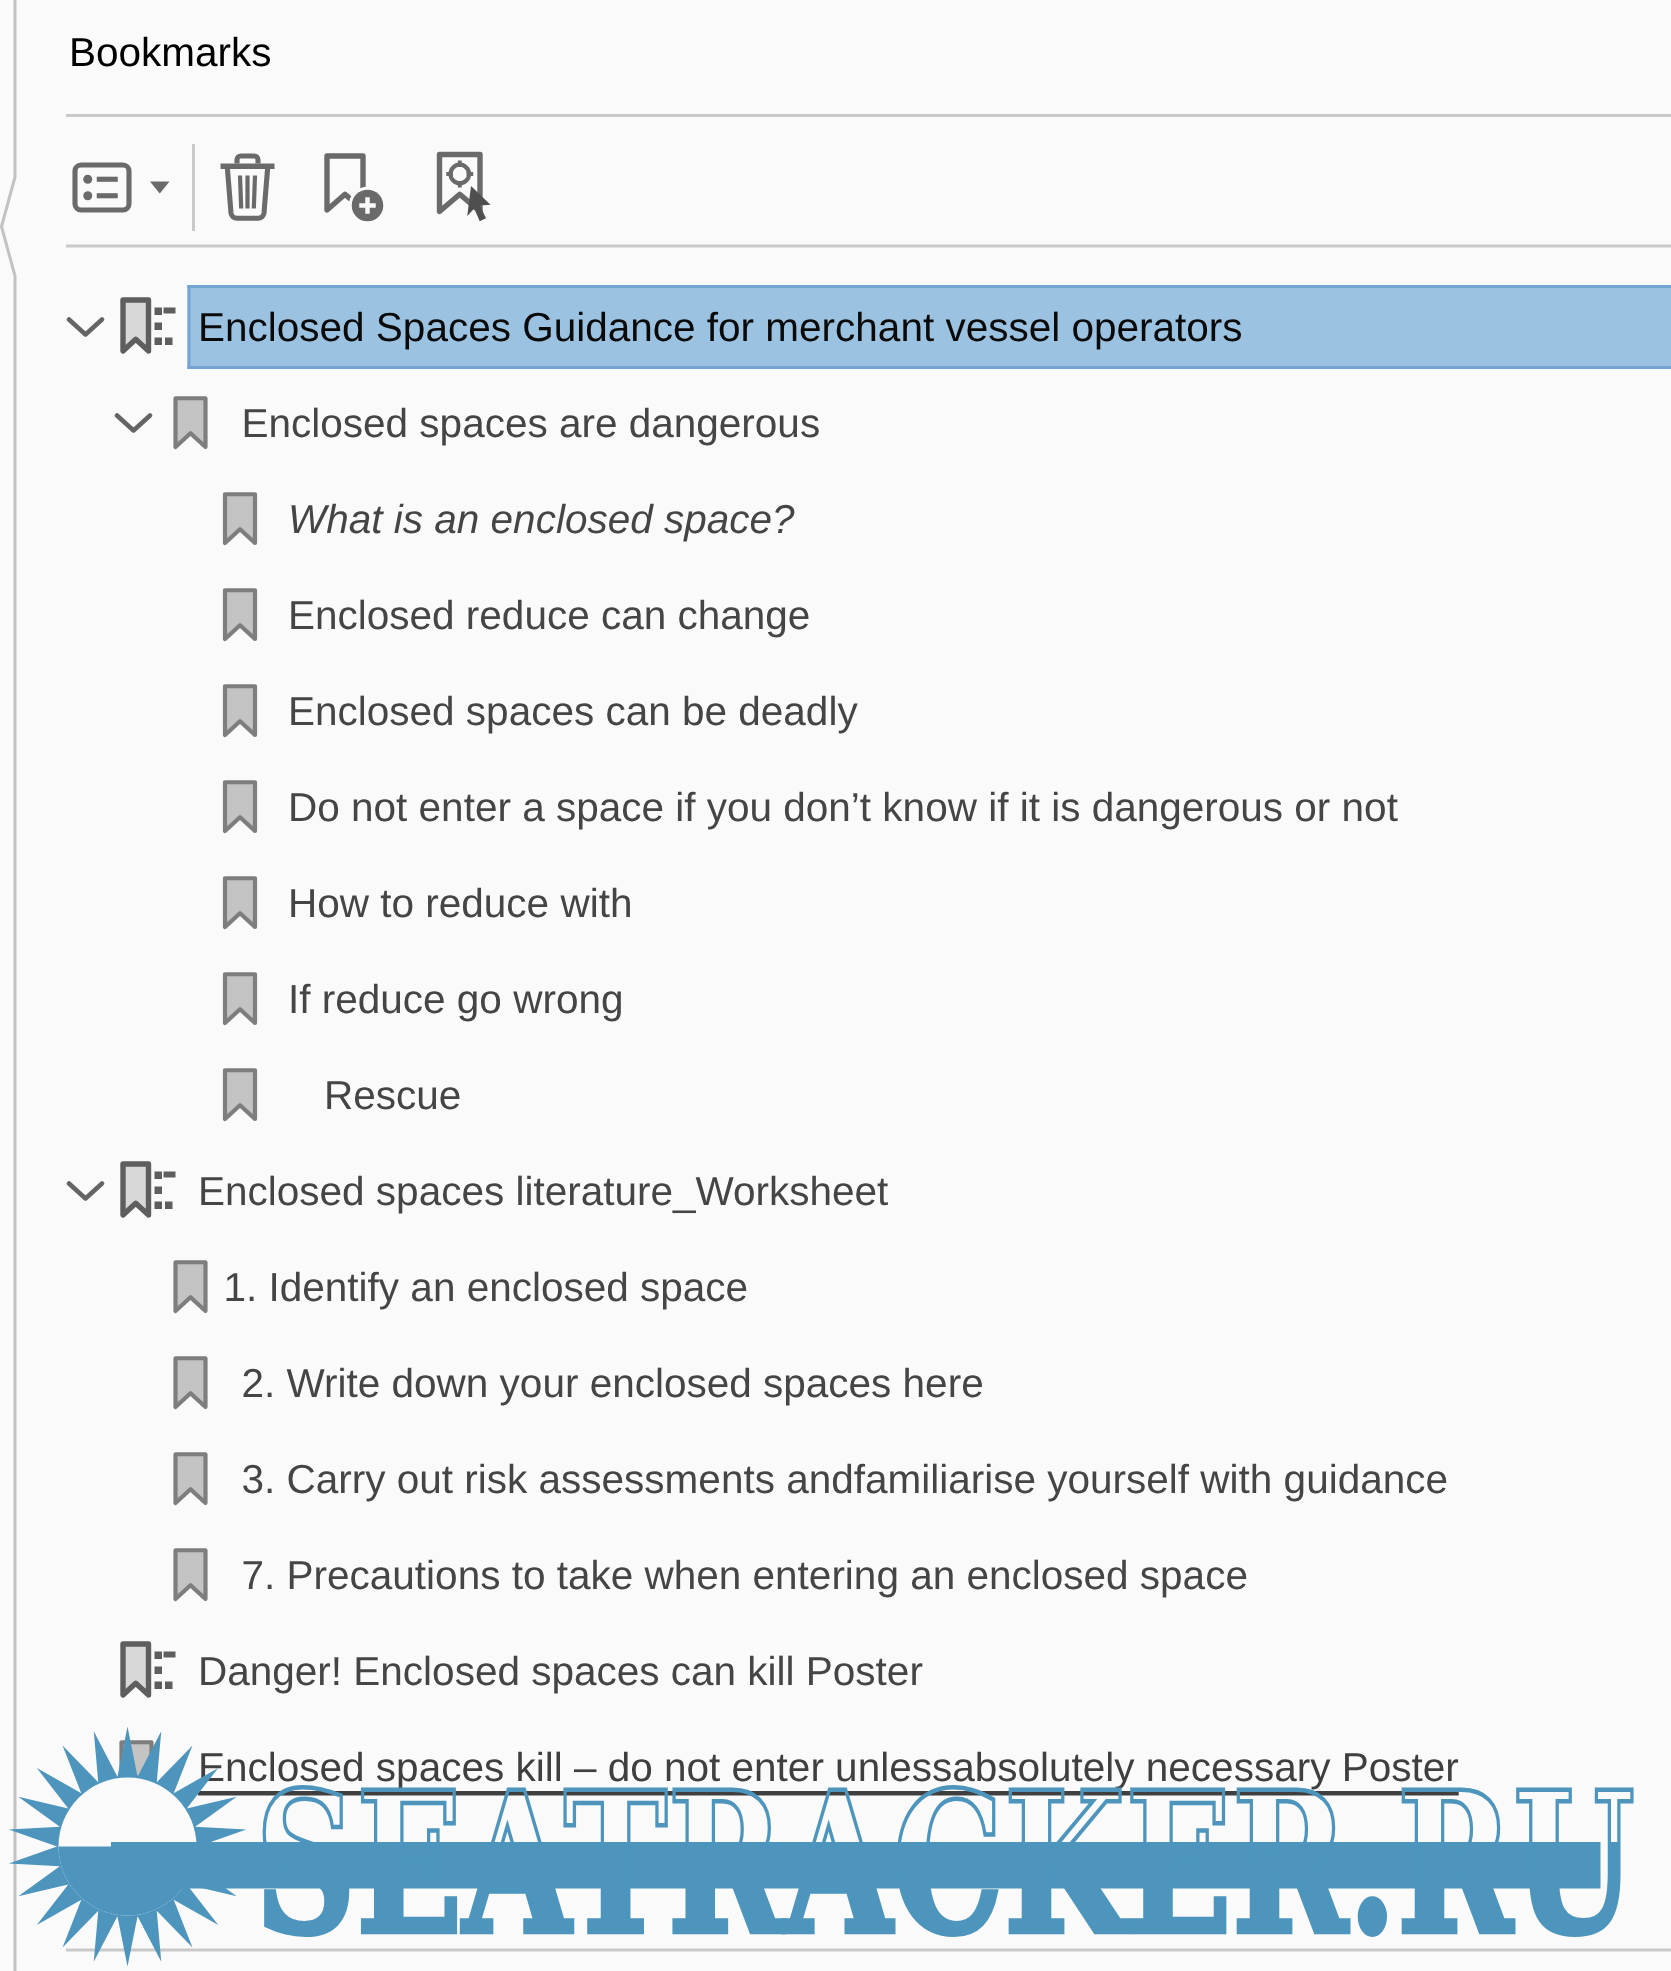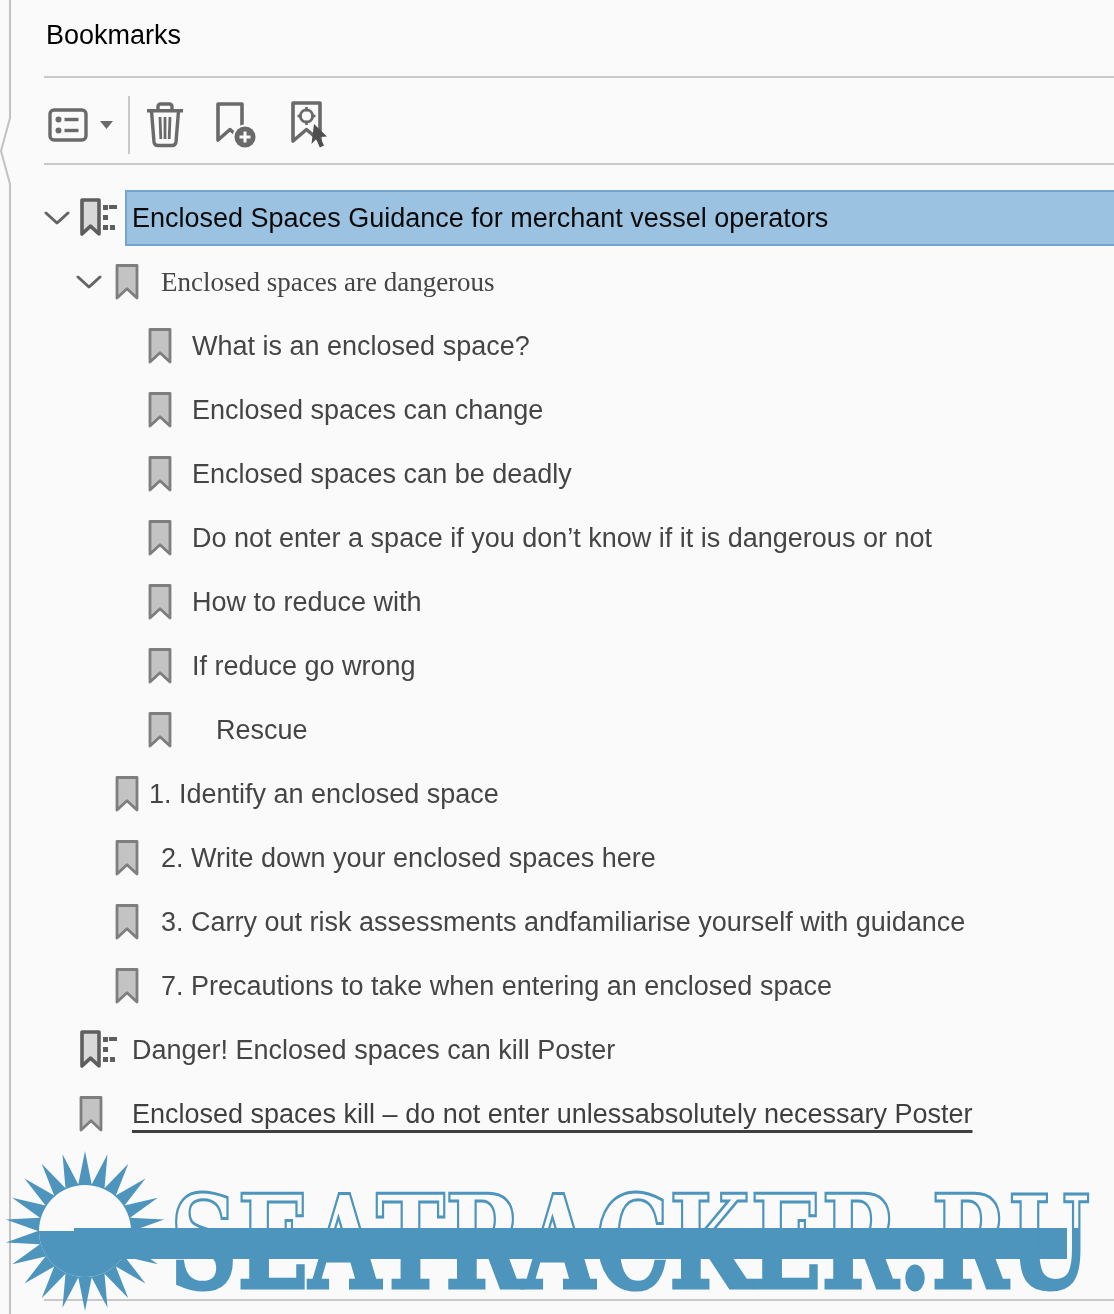--- a/index.html
+++ b/index.html
@@ -125,33 +125,33 @@
           </svg></span>
         <span class="lbl" style="left: 132px;">Enclosed Spaces Guidance for merchant vessel operators</span>
       </div>
       <div class="row">
         <span class="chev" style="left: 76px;"><svg width="26" height="16" viewBox="0 0 26 16">
             <path d="M2,3 L13,13 L24,3" fill="none" stroke="#646464" stroke-width="3" stroke-linecap="round" stroke-linejoin="round"></path>
           </svg></span>
         <span class="ricon" style="left: 114px;"><svg width="26" height="38" viewBox="0 0 26 38">
             <path d="M3,2.5 h20 v32.5 l-10,-9.2 l-10,9.2 z" fill="#c3c3c3" stroke="#7e7e7e" stroke-width="2.8" stroke-linejoin="round"></path>
           </svg></span>
-        <span class="lbl" style="left: 161px; font-family: Liberation Serif, serif;">Enclosed spaces are dangerous</span>
-      </div>
-      <div class="row">
-        <span class="ricon" style="left: 147px;"><svg width="26" height="38" viewBox="0 0 26 38">
-            <path d="M3,2.5 h20 v32.5 l-10,-9.2 l-10,9.2 z" fill="#c3c3c3" stroke="#7e7e7e" stroke-width="2.8" stroke-linejoin="round"></path>
-          </svg></span>
-        <span class="lbl" style="left: 192px;">What is an enclosed space?</span>
-      </div>
-      <div class="row">
-        <span class="ricon" style="left: 147px;"><svg width="26" height="38" viewBox="0 0 26 38">
-            <path d="M3,2.5 h20 v32.5 l-10,-9.2 l-10,9.2 z" fill="#c3c3c3" stroke="#7e7e7e" stroke-width="2.8" stroke-linejoin="round"></path>
-          </svg></span>
-        <span class="lbl" style="left: 192px;">Enclosed spaces can change</span>
+        <span class="lbl" style="left: 161px;">Enclosed spaces are dangerous</span>
+      </div>
+      <div class="row">
+        <span class="ricon" style="left: 147px;"><svg width="26" height="38" viewBox="0 0 26 38">
+            <path d="M3,2.5 h20 v32.5 l-10,-9.2 l-10,9.2 z" fill="#c3c3c3" stroke="#7e7e7e" stroke-width="2.8" stroke-linejoin="round"></path>
+          </svg></span>
+        <span class="lbl" style="left: 192px; font-style: italic;">What is an enclosed space?</span>
+      </div>
+      <div class="row">
+        <span class="ricon" style="left: 147px;"><svg width="26" height="38" viewBox="0 0 26 38">
+            <path d="M3,2.5 h20 v32.5 l-10,-9.2 l-10,9.2 z" fill="#c3c3c3" stroke="#7e7e7e" stroke-width="2.8" stroke-linejoin="round"></path>
+          </svg></span>
+        <span class="lbl" style="left: 192px;">Enclosed reduce can change</span>
       </div>
       <div class="row">
         <span class="ricon" style="left: 147px;"><svg width="26" height="38" viewBox="0 0 26 38">
             <path d="M3,2.5 h20 v32.5 l-10,-9.2 l-10,9.2 z" fill="#c3c3c3" stroke="#7e7e7e" stroke-width="2.8" stroke-linejoin="round"></path>
           </svg></span>
         <span class="lbl" style="left: 192px;">Enclosed spaces can be deadly</span>
       </div>
       <div class="row">
         <span class="ricon" style="left: 147px;"><svg width="26" height="38" viewBox="0 0 26 38">
             <path d="M3,2.5 h20 v32.5 l-10,-9.2 l-10,9.2 z" fill="#c3c3c3" stroke="#7e7e7e" stroke-width="2.8" stroke-linejoin="round"></path>
@@ -168,20 +168,34 @@
         <span class="ricon" style="left: 147px;"><svg width="26" height="38" viewBox="0 0 26 38">
             <path d="M3,2.5 h20 v32.5 l-10,-9.2 l-10,9.2 z" fill="#c3c3c3" stroke="#7e7e7e" stroke-width="2.8" stroke-linejoin="round"></path>
           </svg></span>
         <span class="lbl" style="left: 192px;">If reduce go wrong</span>
       </div>
       <div class="row">
         <span class="ricon" style="left: 147px;"><svg width="26" height="38" viewBox="0 0 26 38">
             <path d="M3,2.5 h20 v32.5 l-10,-9.2 l-10,9.2 z" fill="#c3c3c3" stroke="#7e7e7e" stroke-width="2.8" stroke-linejoin="round"></path>
           </svg></span>
         <span class="lbl" style="left: 192px; margin-left: 24px;">Rescue</span>
+      </div>
+      <div class="row">
+        <span class="chev" style="left: 44px;"><svg width="26" height="16" viewBox="0 0 26 16">
+            <path d="M2,3 L13,13 L24,3" fill="none" stroke="#646464" stroke-width="3" stroke-linecap="round" stroke-linejoin="round"></path>
+          </svg></span>
+        <span class="ricon" style="left: 78px;"><svg width="40" height="42" viewBox="0 0 40 42">
+            <path d="M4,3 h17 v34 l-8.5,-7.8 l-8.5,7.8 z" fill="#d8d8d8" stroke="#5e5e5e" stroke-width="3.6" stroke-linejoin="round"></path>
+            <rect x="25" y="8" width="5" height="5" fill="#5e5e5e"></rect>
+            <rect x="31" y="8" width="8" height="4" fill="#5e5e5e"></rect>
+            <rect x="25" y="18" width="5" height="5" fill="#5e5e5e"></rect>
+            <rect x="25" y="28" width="5" height="5" fill="#5e5e5e"></rect>
+            <rect x="32" y="28" width="5" height="5" fill="#5e5e5e"></rect>
+          </svg></span>
+        <span class="lbl" style="left: 132px;">Enclosed spaces literature_Worksheet</span>
       </div>
       <div class="row">
         <span class="ricon" style="left: 114px;"><svg width="26" height="38" viewBox="0 0 26 38">
             <path d="M3,2.5 h20 v32.5 l-10,-9.2 l-10,9.2 z" fill="#c3c3c3" stroke="#7e7e7e" stroke-width="2.8" stroke-linejoin="round"></path>
           </svg></span>
         <span class="lbl" style="left: 149px;">1. Identify an enclosed space</span>
       </div>
       <div class="row">
         <span class="ricon" style="left: 114px;"><svg width="26" height="38" viewBox="0 0 26 38">
             <path d="M3,2.5 h20 v32.5 l-10,-9.2 l-10,9.2 z" fill="#c3c3c3" stroke="#7e7e7e" stroke-width="2.8" stroke-linejoin="round"></path>

